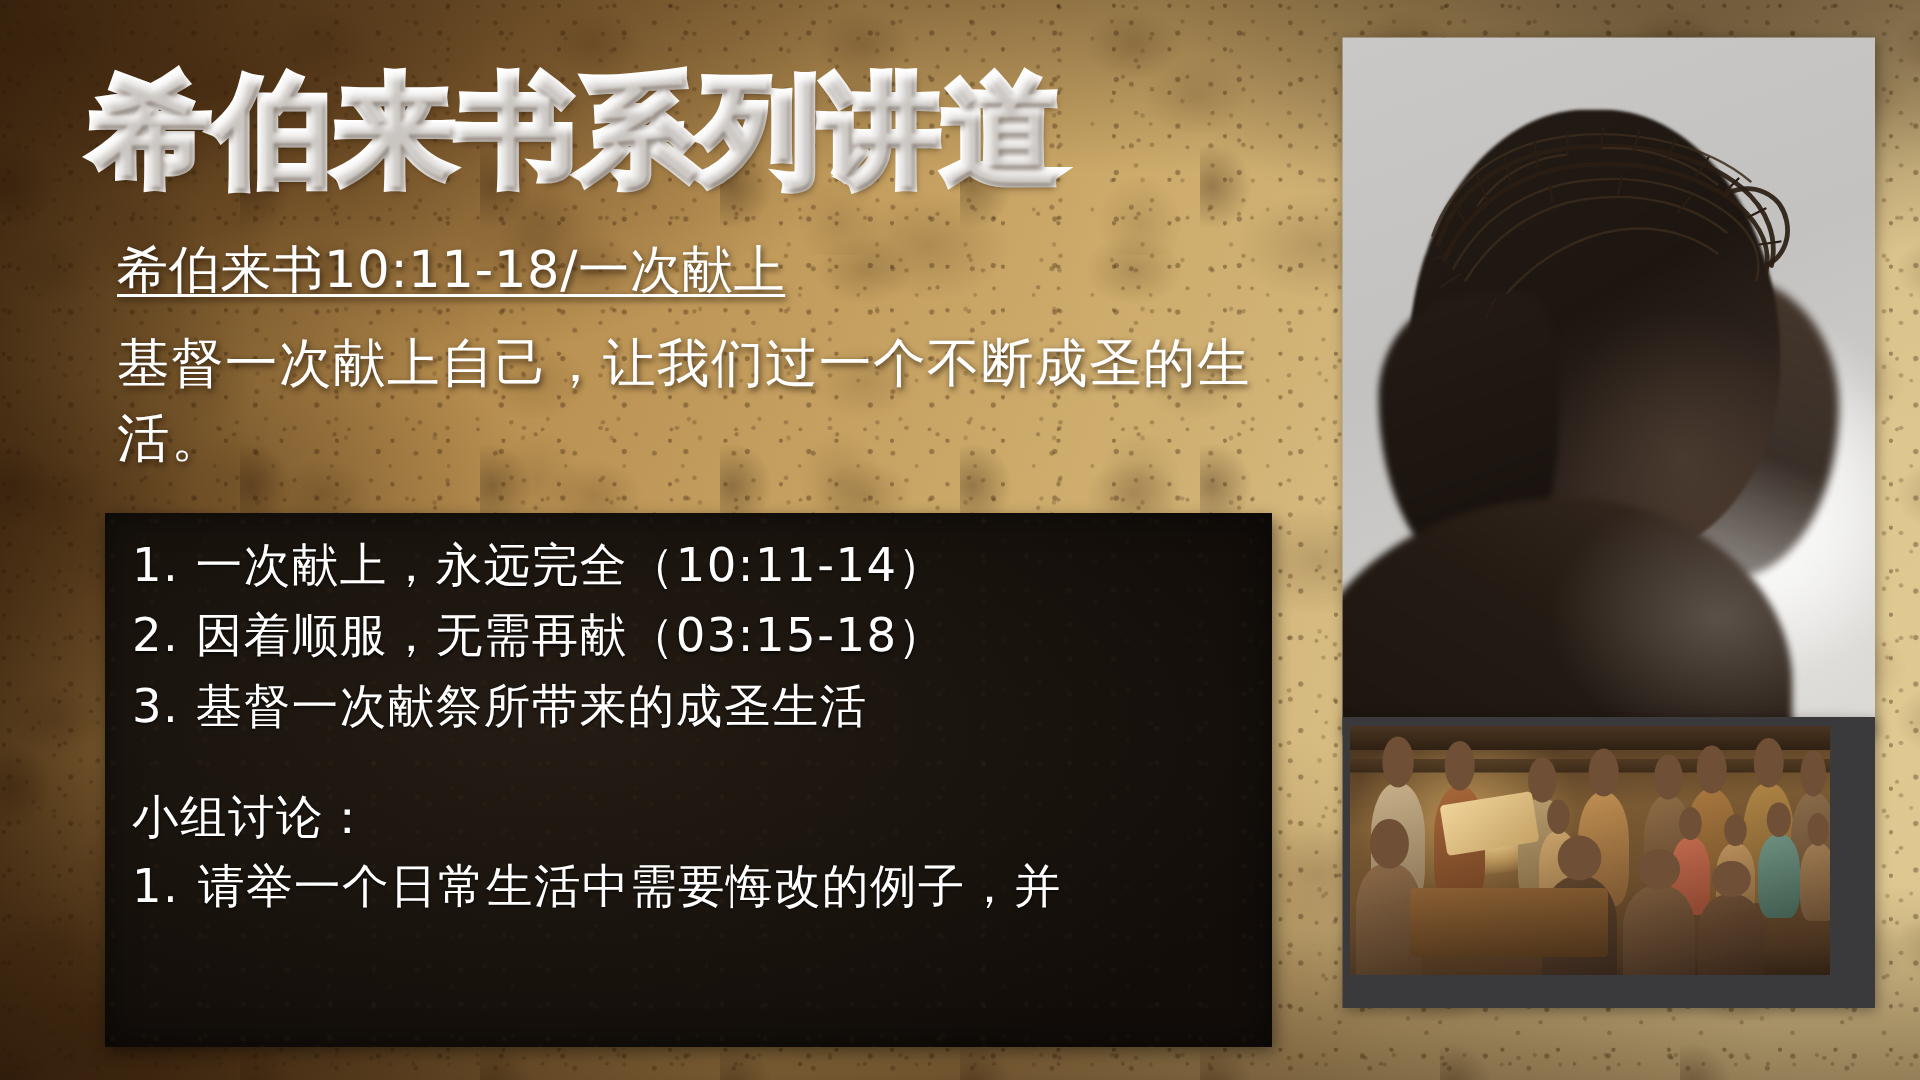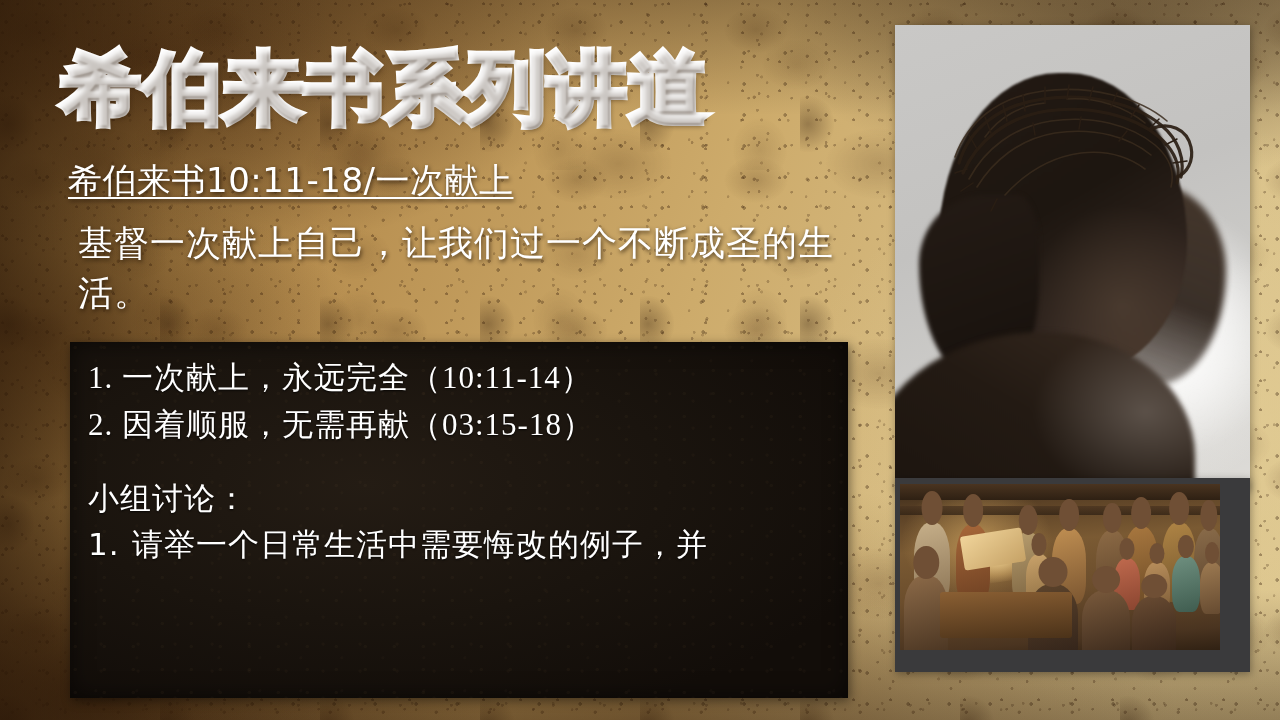--- a/index.html
+++ b/index.html
@@ -80,21 +80,21 @@
     -webkit-text-stroke: 6px #ffffff;
     paint-order: stroke fill;
     text-shadow:
       0 0 2px rgba(255,255,255,0.55),
       2px 3px 5px rgba(40,22,6,0.55);
   }
 
   
   #ref {
     position: absolute;
-    left: 68px; top: 158px;
+    left: 78px; top: 158px;
     font-size: 34px;
     line-height: 44px;
     color: #ffffff;
     text-decoration: underline;
     text-underline-offset: 5px;
     text-decoration-thickness: 2px;
     white-space: nowrap;
     text-shadow: 1px 2px 4px rgba(30,16,4,0.75);
     letter-spacing: 0.5px;
   }
@@ -138,21 +138,20 @@
     letter-spacing: 1px;
     text-shadow: 0 1px 2px rgba(0,0,0,0.8);
   }
   .olist { margin: 0; padding: 0; list-style: none; }
   .olist li {
     font-size: 31px;
     line-height: 47px;
     letter-spacing: 1px;
     white-space: nowrap;
     text-shadow: 0 1px 2px rgba(0,0,0,0.8);
-    font-family: Liberation Serif, serif;
   }
   .gap { height: 28px; }
   .qitem {
     display: flex;
     font-size: 31px;
     line-height: 47px;
     letter-spacing: 1px;
     text-shadow: 0 1px 2px rgba(0,0,0,0.8);
   }
   .qnum { width: 44px; flex: 0 0 44px; }
@@ -295,20 +294,21 @@
   <div id="summary" class="cjk">基督一次献上自己，让我们过一个不断成圣的生活。</div>
 
   <div id="panel">
     <div class="panel-grain"></div>
     <div id="panel-inner">
 
 
       <ul class="olist">
         <li class="cjk">1. 一次献上，永远完全（10:11-14）</li>
         <li class="cjk">2. 因着顺服，无需再献（03:15-18）</li>
+        <li class="cjk">3. 基督一次献祭所带来的成圣生活</li>
       </ul>
 
       <div class="gap"></div>
 
       <div class="hdr cjk">小组讨论：</div>
 
       <div class="qitem">
         <span class="qnum cjk">1.</span>
         <span class="qtext cjk">
           <span>请举一个日常生活中需要悔改的例子，并</span>

